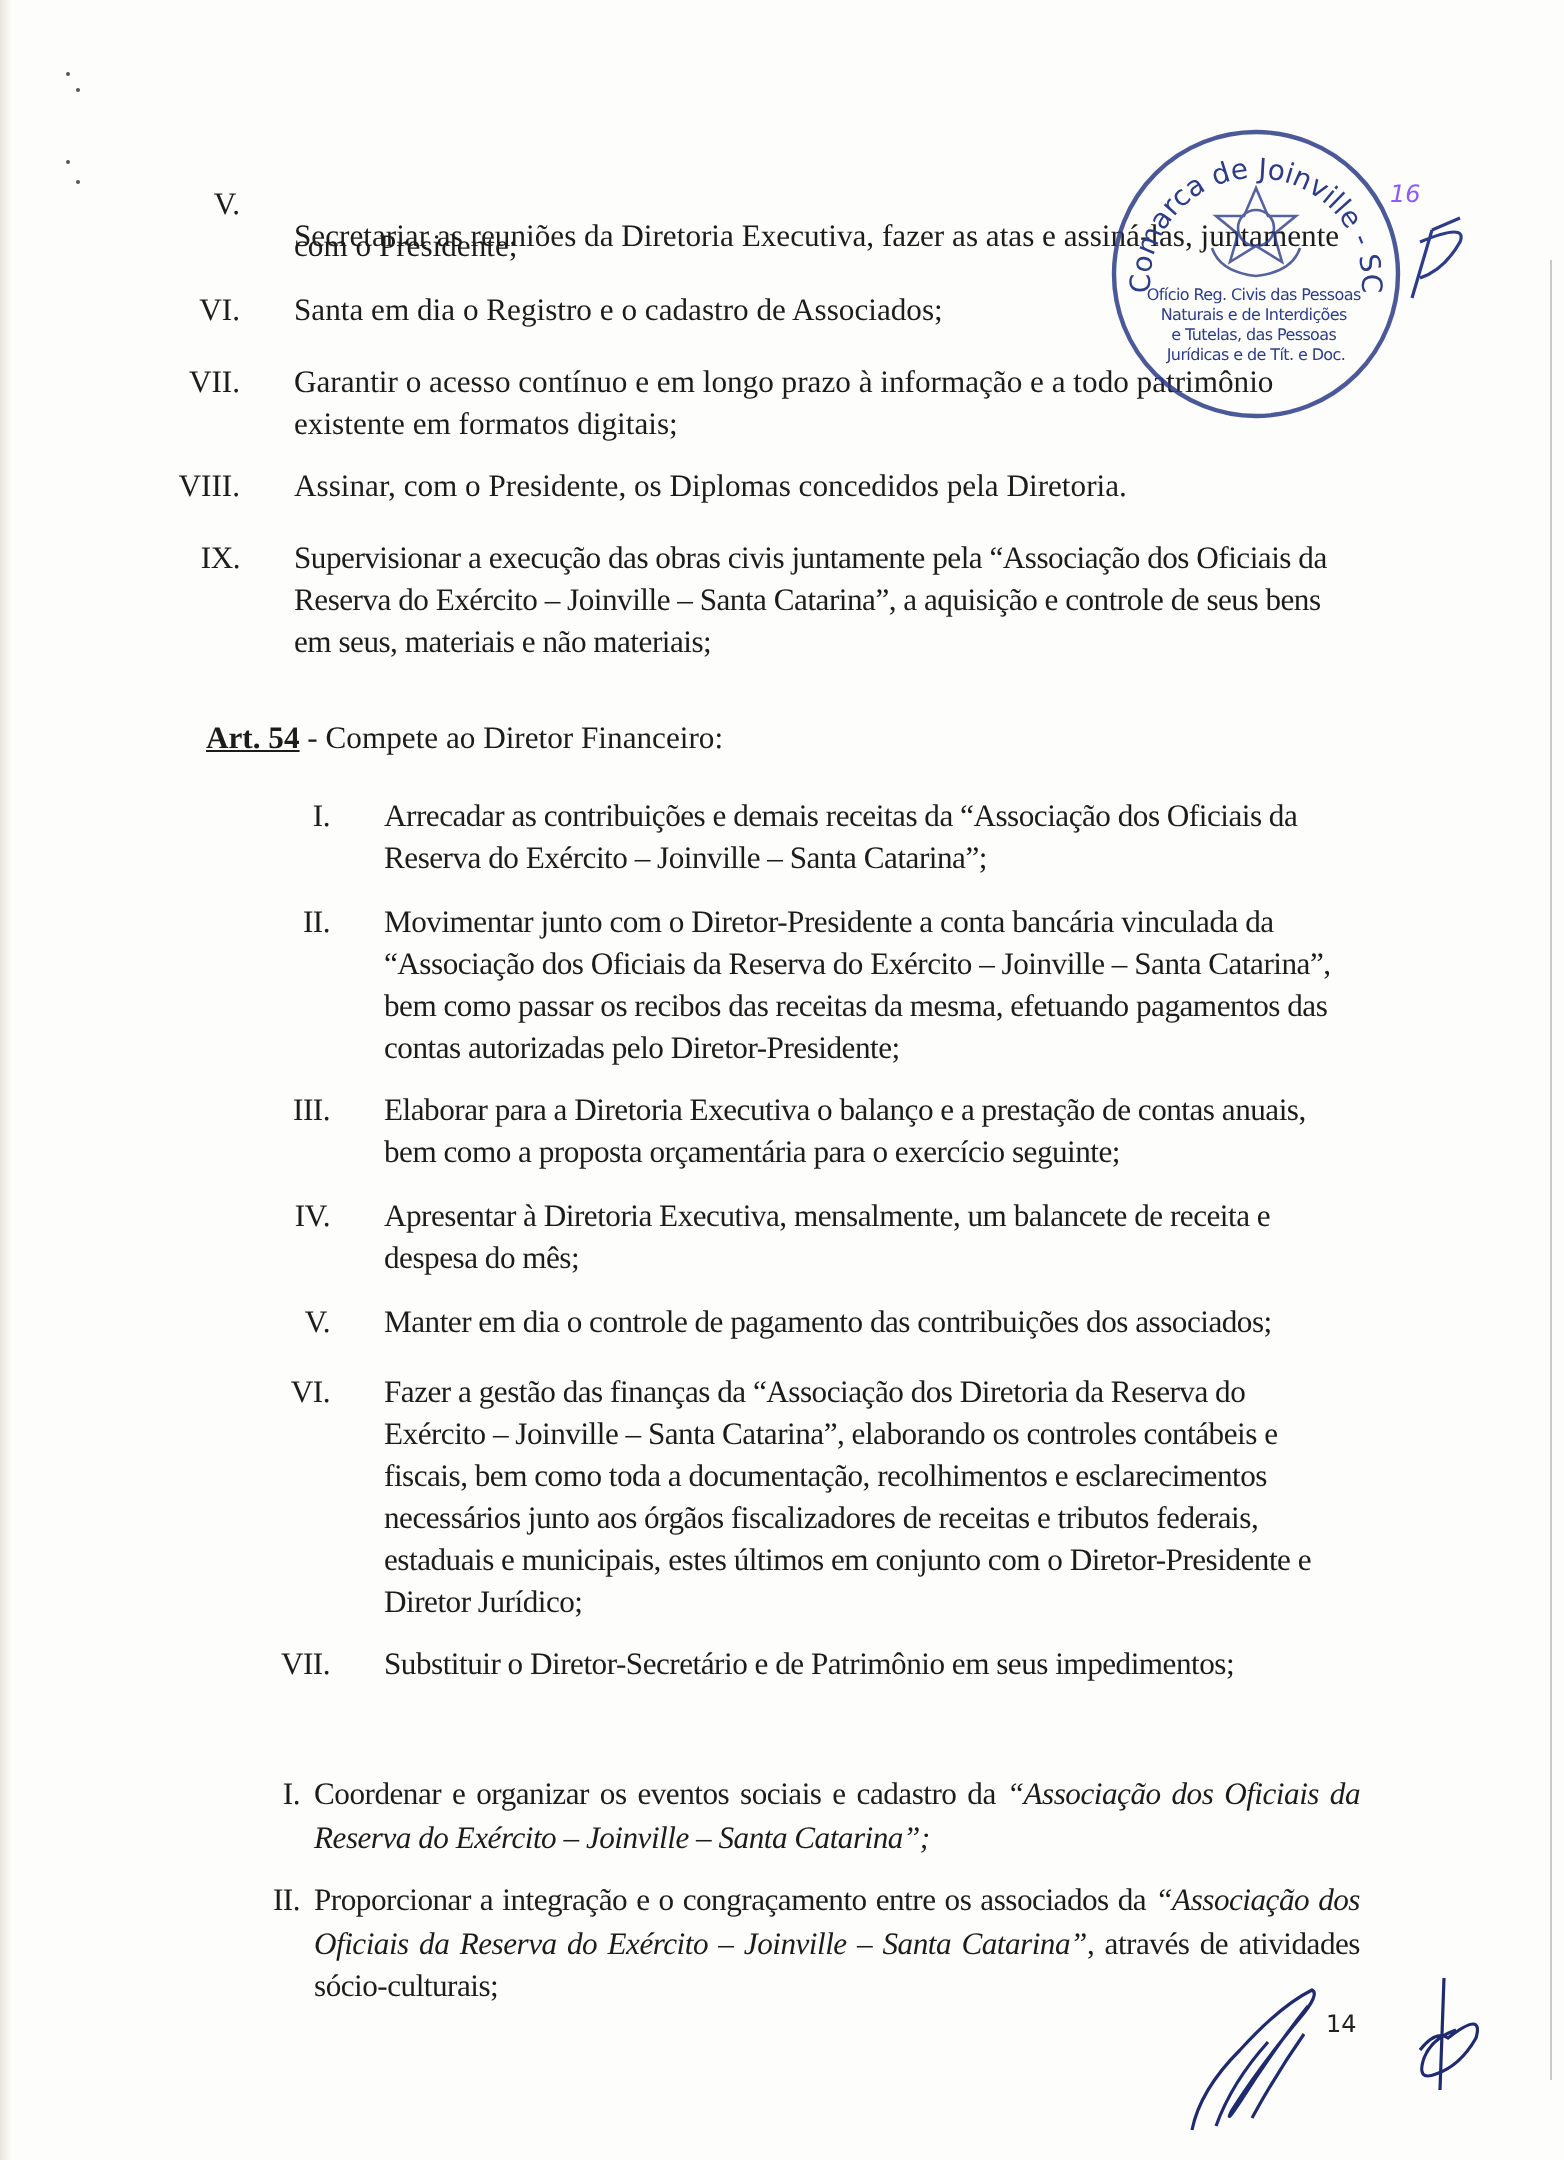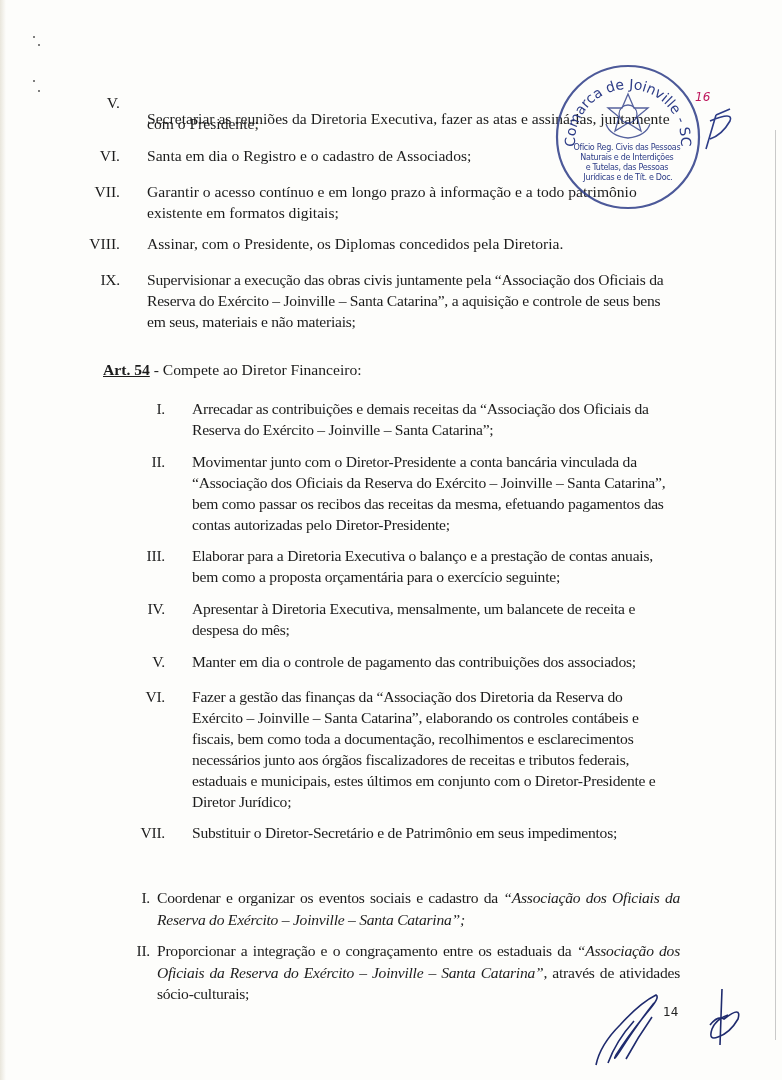--- a/index.html
+++ b/index.html
@@ -24,21 +24,21 @@
     .item .num { position: absolute; text-align: right; width: 40px; }
     .item .txt { position: absolute; }
     .condensed { letter-spacing: -0.25px; }
     .art { position: absolute; font-size: 15.6px; line-height: 21.5px; left: 103px; }
     .art b { font-weight: bold; text-decoration: underline; }
     .it { font-style: italic; }
     .just { text-align: justify; }
 
     .stamp { position: absolute; left: 553px; top: 62px; width: 150px; height: 150px; }
     .stamp svg { width: 100%; height: 100%; }
-    .marginalia { position: absolute; color: #be185d; font-family: "DejaVu Sans", sans-serif; }
+    .marginalia { position: absolute; color: #8b5cf6; font-family: "DejaVu Sans", sans-serif; }
     .pagenum { position: absolute; left: 663px; top: 1005px; font-family: "DejaVu Sans", sans-serif; font-size: 12px; color: #222; }
     .sig { position: absolute; }
   </style>
 </head>
 <body>
 
 <div class="page">
   <div class="left-edge"></div>
   <div class="right-edge"></div>
   <span class="speck" style="left:33px;top:36px"></span>
@@ -118,21 +118,21 @@
 
   <div class="item condensed" style="left:110px;top:887px;width:580px">
     <span class="num" style="left:0">I.</span>
     <span class="txt just" style="left:47px;top:0;width:523px">
       <span>Coordenar e organizar os eventos sociais e cadastro da </span><span class="it">“Associação dos Oficiais da Reserva do Exército – Joinville – Santa Catarina”;</span><span></span>
     </span>
   </div>
   <div class="item condensed" style="left:110px;top:940px;width:580px">
     <span class="num" style="left:0">II.</span>
     <span class="txt just" style="left:47px;top:0;width:523px">
-      <span>Proporcionar a integração e o congraçamento entre os estaduais da </span><span class="it">“Associação dos Oficiais da Reserva do Exército – Joinville – Santa Catarina”</span><span>, através de atividades sócio-culturais;</span>
+      <span>Proporcionar a integração e o congraçamento entre os associados da </span><span class="it">“Associação dos Oficiais da Reserva do Exército – Joinville – Santa Catarina”</span><span>, através de atividades sócio-culturais;</span>
     </span>
   </div>
 
   <div class="stamp">
     <svg viewBox="0 0 150 150">
       <defs>
         <path id="ringPath" d="M 22 80 A 53 53 0 0 1 128 80"></path>
       </defs>
       <circle cx="75" cy="75" r="71" fill="none" stroke="#2d3c87" stroke-width="2.2" opacity="0.85"></circle>
       <text font-family="DejaVu Sans, sans-serif" font-size="14" fill="#2d3c87">

